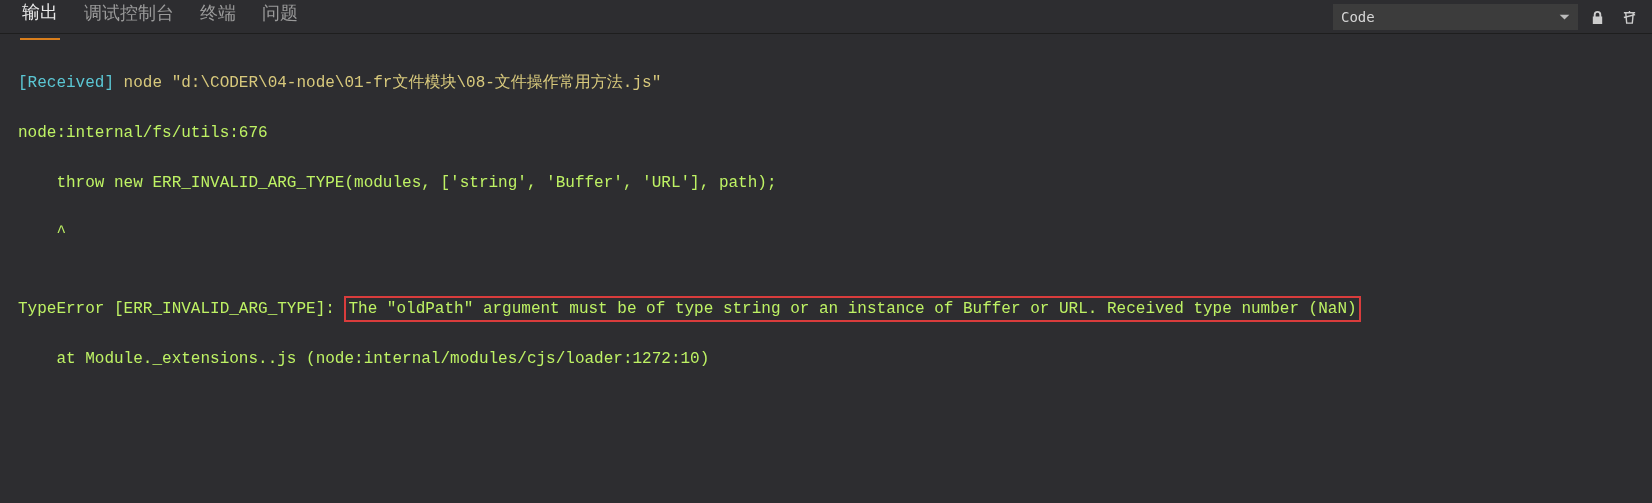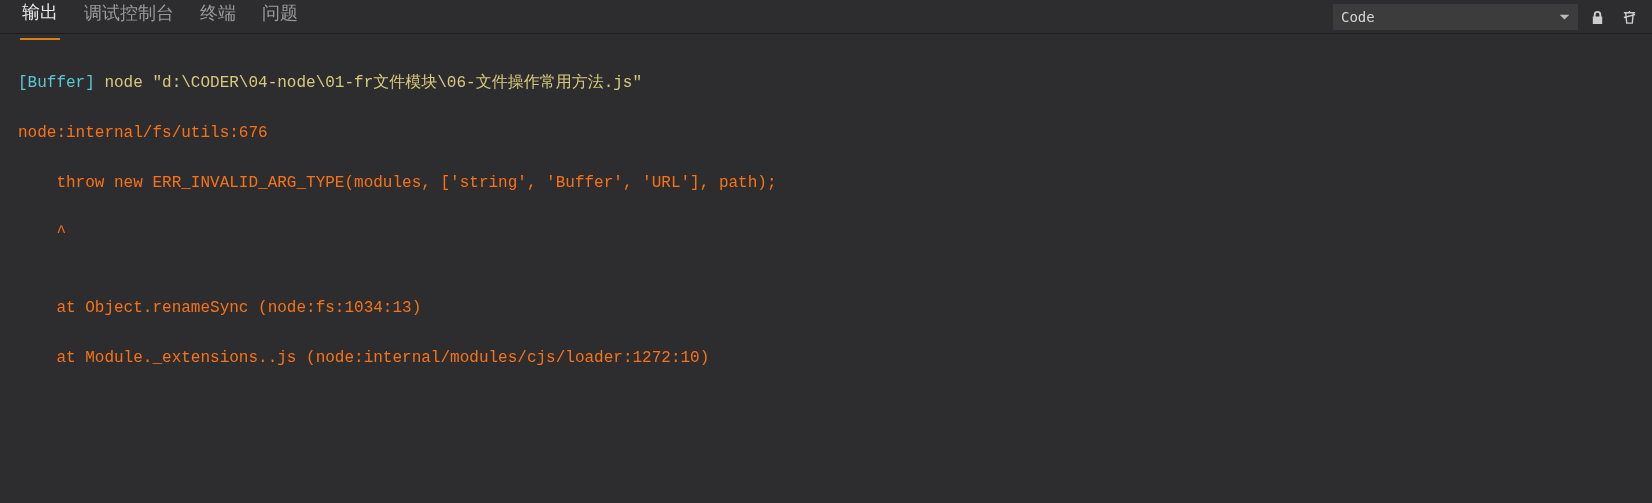--- a/index.html
+++ b/index.html
@@ -77,21 +77,21 @@
     font-family: Consolas, "Courier New", monospace;
     font-size: 16px;
     line-height: 25px;
     padding: 12px 18px;
     white-space: pre;
     color: #d3d3d3;
   }
   .out-line { white-space: pre; }
   .c-cyan   { color: #5bc7d4; }
   .c-yellow { color: #d8c97c; }
-  .c-base   { color: #f97316; }
+  .c-base   { color: #bef264; }
   .box-error {
     border: 2px solid #d93c3c;
     display: inline-block;
     padding: 0 2px;
     line-height: 22px;
   }
   svg { display: block; }
 </style>
 </head>
 <body>
@@ -119,26 +119,26 @@
     </div>
     <div class="icon-btn">
       <svg width="15" height="15" viewBox="0 0 16 16">
           <path fill="none" stroke="currentColor" stroke-width="1.5" d="M2 3h12M4 3l1 11h6l1-11M8 3V1M2 8l12-3"></path>
         </svg>
     </div>
   </div>
 </div>
 
 <div class="output">
-<div class="out-line"><span class="c-cyan">[Buffer]</span><span class="c-yellow"> node "d:\CODER\04-node\01-fr文件模块\06-文件操作常用方法.js"</span></div>
+<div class="out-line"><span class="c-cyan">[Received]</span><span class="c-yellow"> node "d:\CODER\04-node\01-fr文件模块\08-文件操作常用方法.js"</span></div>
 <div class="out-line c-base">node:internal/fs/utils:676</div>
 <div class="out-line c-base">    throw new ERR_INVALID_ARG_TYPE(modules, ['string', 'Buffer', 'URL'], path);</div>
 <div class="out-line c-base">    ^</div>
 <div class="out-line c-base"></div>
-<div class="out-line c-base">    at Object.renameSync (node:fs:1034:13)</div>
+<div class="out-line c-base"><span>TypeError [ERR_INVALID_ARG_TYPE]: </span><span class="box-error">The "oldPath" argument must be of type string or an instance of Buffer or URL. Received type number (NaN)</span></div>
 <div class="out-line c-base">    at Module._extensions..js (node:internal/modules/cjs/loader:1272:10)</div>
 
 
 
 
 
 
 </div>
 
 </body></html>

